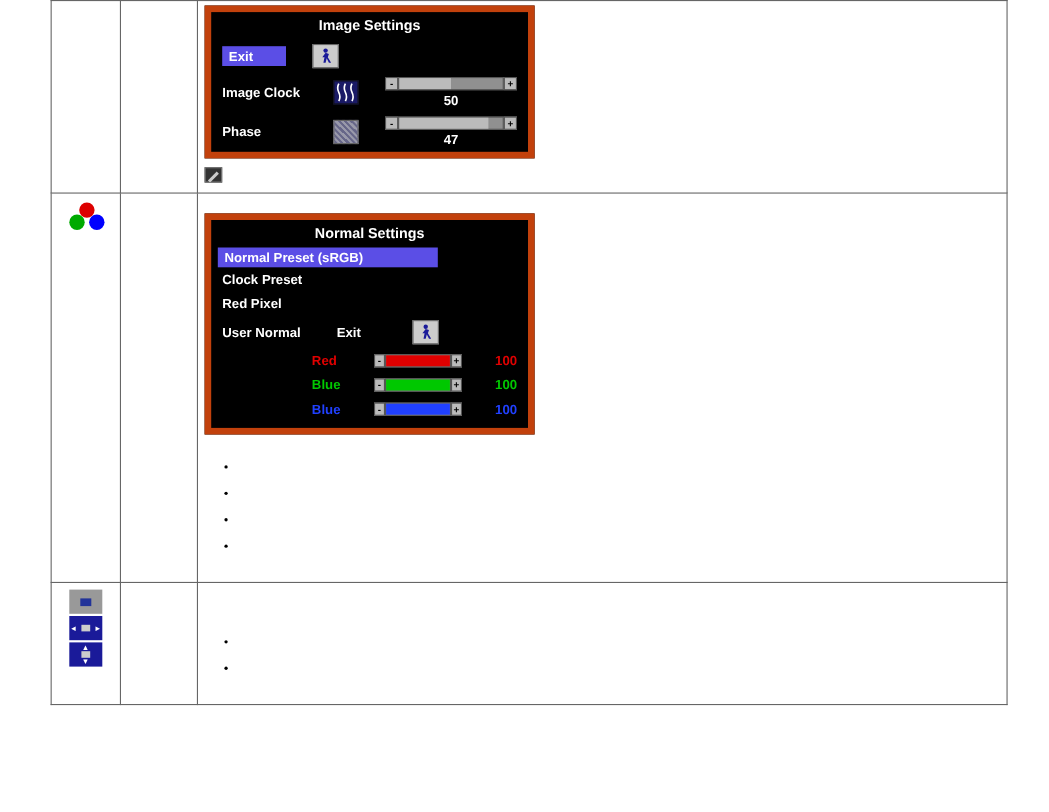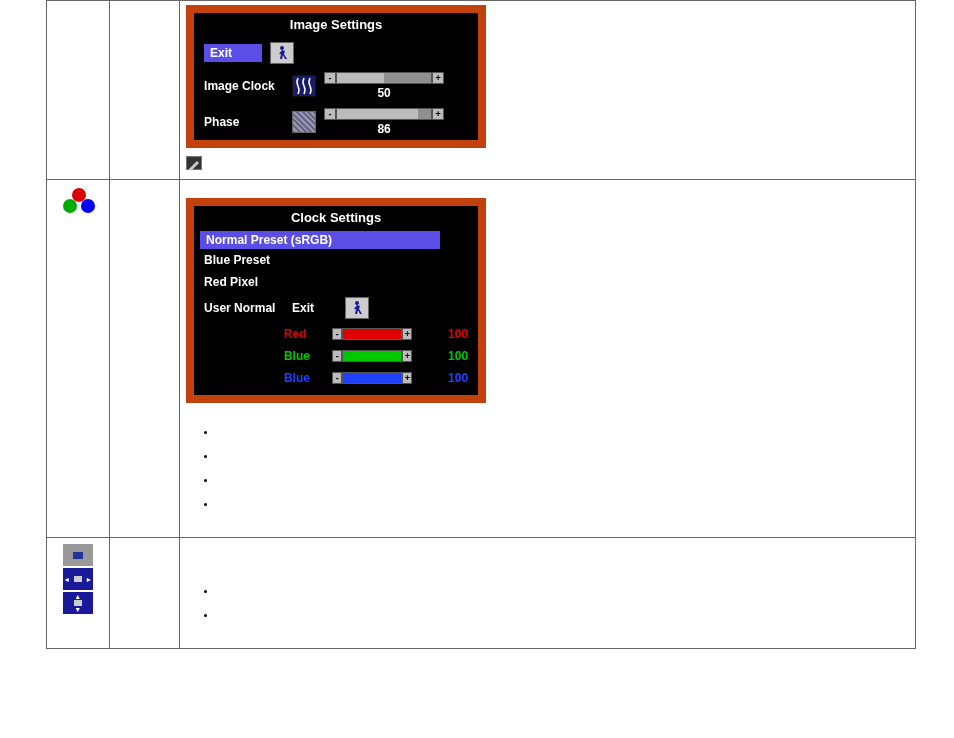--- a/index.html
+++ b/index.html
@@ -20,35 +20,35 @@
     padding: 4px 6px;
   }
   .icon-col { width: 62px; }
   .blank-col { width: 70px; }
   .content-col { width: 730px; padding: 6px 10px; }
 
   
   .osd {
     background: #000;
     color: #fff;
-    border: 8px solid #c2410c;
+    border: 6px solid #c2410c;
     width: 300px;
     font-size: 12px;
     font-weight: bold;
   }
   .osd-title {
     text-align: center;
     padding: 4px 0 6px 0;
     font-size: 13px;
   }
   .osd-row {
     display: flex;
     align-items: center;
     padding: 4px 10px;
-    gap: 8px;
+    gap: 24px;
   }
   .osd-label { width: 80px; }
   .osd-label-narrow { width: 45px; }
   .highlight {
     background: #5b4ee6;
     color: #fff;
     padding: 2px 6px;
   }
 
   
@@ -160,21 +160,21 @@
           <span class="osd-label">Phase</span>
           <span class="thumb thumb-noise"></span>
           <div class="slider-wrap">
             <div class="slider">
               <div class="btn">-</div>
               <div class="track">
                     <div class="fill" style="width:86%;background:#bbb;"></div>
                   </div>
               <div class="btn">+</div>
             </div>
-            <div class="slider-val">86</div>
+            <div class="slider-val">47</div>
           </div>
         </div>
       </div>
 
       <span class="tiny-icon">
         <svg width="14" height="12" viewBox="0 0 14 12">
               <path d="M2 10 L10 2 L12 4 L4 12 Z" fill="#ccc"></path>
             </svg>
       </span>
     </td>
@@ -186,27 +186,27 @@
         <div class="c r"></div>
             <div class="c g"></div>
             <div class="c b"></div>
       </div>
     </td>
     <td class="blank-col"></td>
     <td class="content-col">
 
       <div style="height:14px;"></div>
       <div class="osd">
-        <div class="osd-title">Clock Settings</div>
+        <div class="osd-title">Normal Settings</div>
 
         <div class="osd-row" style="padding:0 6px;">
-          <span class="highlight" style="width:240px;">Normal Preset (sRGB)</span>
-        </div>
-        <div class="osd-row">
-          <span>Blue Preset</span>
+          <span class="highlight" style="width:200px;">Normal Preset (sRGB)</span>
+        </div>
+        <div class="osd-row">
+          <span>Clock Preset</span>
         </div>
         <div class="osd-row">
           <span>Red Pixel</span>
         </div>
 
         <div class="osd-row">
           <span class="osd-label">User Normal</span>
           <span class="osd-label-narrow">Exit</span>
           <span class="thumb thumb-walk">
             <svg viewBox="0 0 16 16">

